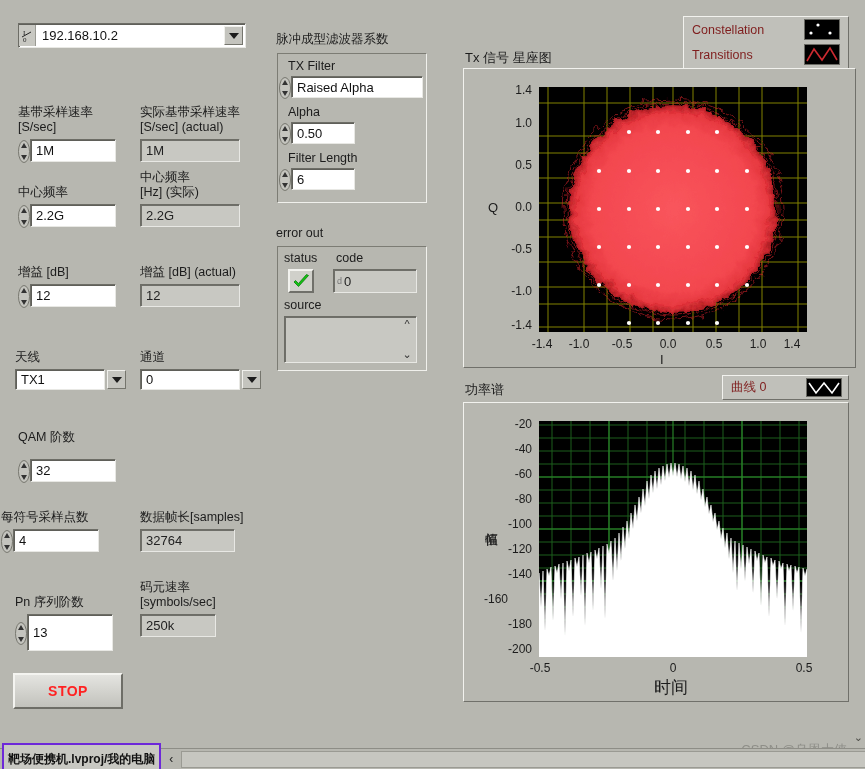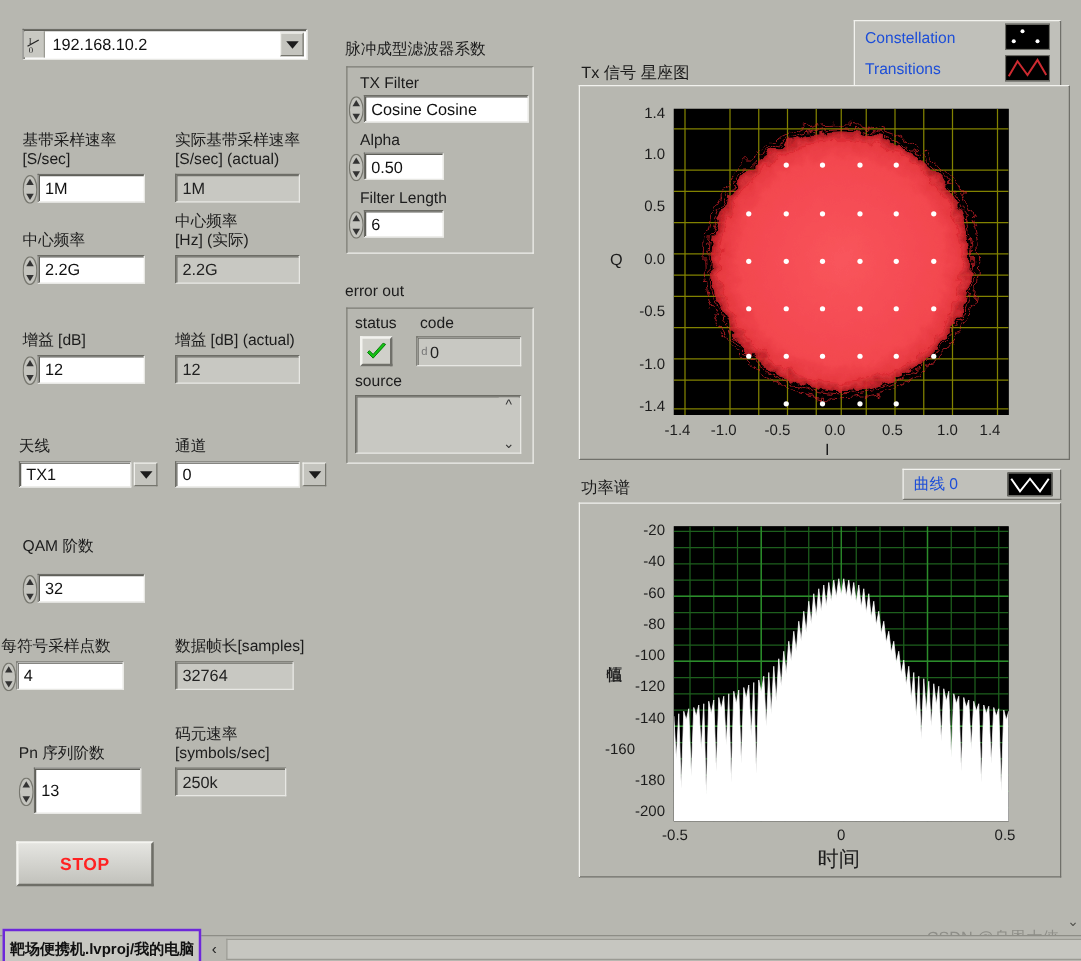--- a/index.html
+++ b/index.html
@@ -87,21 +87,21 @@
   .axis-lbl{position:absolute;font-size:12px;color:#1c1c1c;white-space:nowrap;}
 
   
   .legend{
     position:absolute;background:#c0c0ba;
     border:1px solid #f2f2ee;
     border-right-color:#70706a;border-bottom-color:#70706a;
     box-sizing:border-box;
   }
   .legrow{display:flex;align-items:center;height:25px;padding-left:8px;gap:6px;}
-  .legrow span{font-size:12.5px;color:#1d4ed8;}
+  .legrow span{font-size:12.5px;color:#7f1d1d;}
   .legswatch{width:36px;height:21px;background:#000;border:1px solid #6a6a64;box-sizing:border-box;}
 
   
   .stopbtn{
     position:absolute;left:13px;top:673px;width:110px;height:36px;
     background:linear-gradient(#e4e4e0,#c2c2bc);
     border:2px solid #8a8a83;
     border-top-color:#f4f4f0;border-left-color:#f4f4f0;
     border-right-color:#6e6e67;border-bottom-color:#6e6e67;
     box-sizing:border-box;
@@ -328,21 +328,21 @@
     </div>
     <div class="ctrl" style="width:86px;height:37px;">
       <span>13</span>
     </div>
   </div>
 </div>
 
 <div class="panel" style="left:140px;top:580px;">
   <div class="lbl">码元速率
 [symbols/sec]</div>
-  <div class="indicator" style="width:89px;height:23px;margin-top:4px;">
+  <div class="indicator" style="width:76px;height:23px;margin-top:4px;">
     <span>250k</span>
   </div>
 </div>
 
 <div class="stopbtn">
   <span>STOP</span>
 </div>
 
 <div class="panel" style="left:276px;top:32px;">
   <div class="lbl">脉冲成型滤波器系数</div>
@@ -352,21 +352,21 @@
   <div style="position:absolute;left:12px;top:7px;" class="lbl">TX Filter</div>
   <div class="row" style="position:absolute;left:3px;top:24px;">
     <div class="spin">
       <svg width="12" height="22" viewBox="0 0 12 22">
           <ellipse cx="6" cy="11" rx="5.5" ry="10.5" fill="#c4c4be" stroke="#77776f"></ellipse>
           <polygon points="6,3 9,8 3,8" fill="#333"></polygon>
           <polygon points="6,19 9,14 3,14" fill="#333"></polygon>
         </svg>
     </div>
     <div class="ctrl" style="width:132px;height:22px;">
-      <span>Cosine Cosine</span>
+      <span>Raised Alpha</span>
     </div>
   </div>
   <div style="position:absolute;left:12px;top:53px;" class="lbl">Alpha</div>
   <div class="row" style="position:absolute;left:3px;top:70px;">
     <div class="spin">
       <svg width="12" height="22" viewBox="0 0 12 22">
           <ellipse cx="6" cy="11" rx="5.5" ry="10.5" fill="#c4c4be" stroke="#77776f"></ellipse>
           <polygon points="6,3 9,8 3,8" fill="#333"></polygon>
           <polygon points="6,19 9,14 3,14" fill="#333"></polygon>
         </svg>

